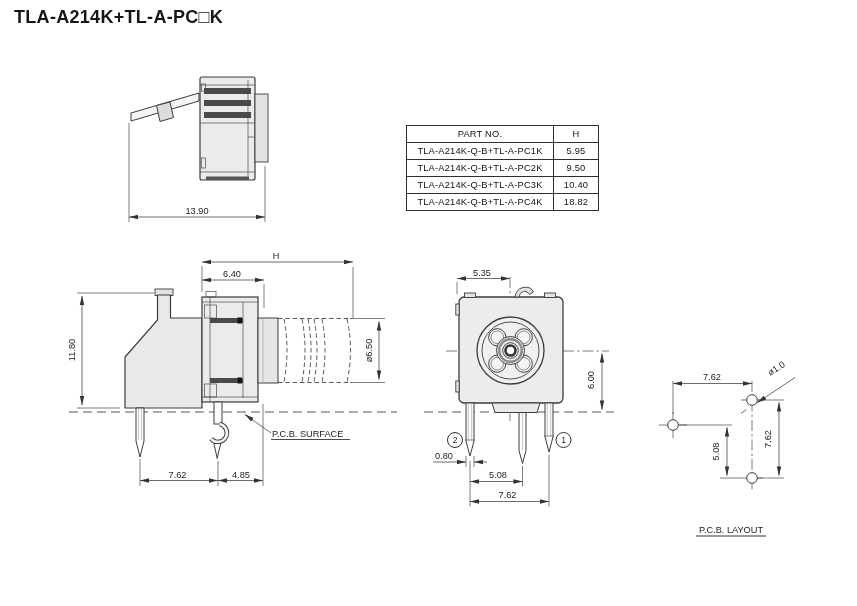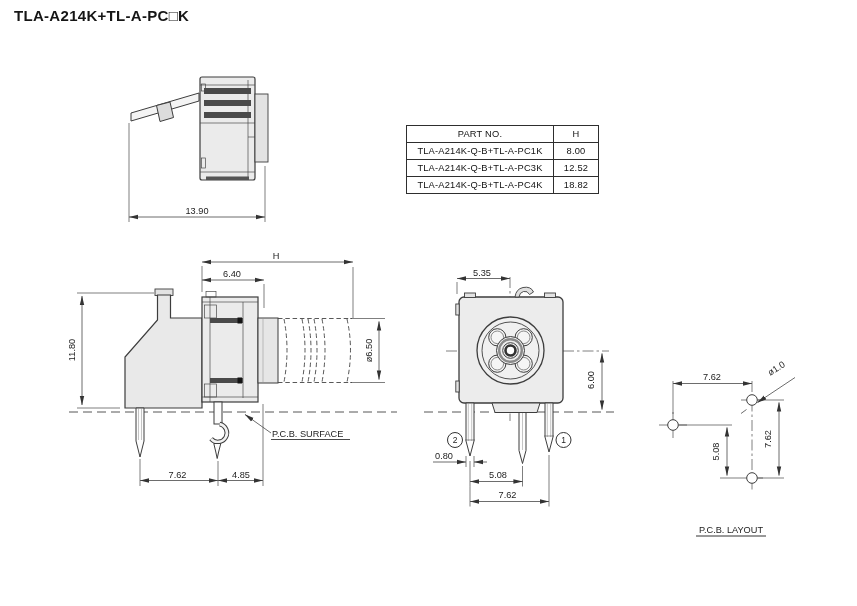--- a/index.html
+++ b/index.html
@@ -1,18 +1,18 @@
 <!DOCTYPE html>
 <html><head>
 <meta charset="utf-8">
 <style>
   html,body{margin:0;padding:0;background:#fff;}
   .sheet{position:relative;width:857px;height:606px;background:#ffffff;overflow:hidden;
          font-family:"Liberation Sans",sans-serif;}
-  .title{position:absolute;left:14px;top:7px;font-size:15px;font-weight:700;
+  .title{position:absolute;left:14px;top:7px;font-size:18px;font-weight:700;
          color:#161616;letter-spacing:.3px;white-space:pre;}
   
   .parts{position:absolute;left:406px;top:125px;border-collapse:collapse;
          table-layout:fixed;background:#fff;}
   .parts td,.parts th{border:1px solid #2e2e2e;height:16px;padding:0 2px;
          font-size:9.3px;font-weight:400;color:#111;text-align:center;
          white-space:nowrap;letter-spacing:.2px;}
   .parts .c-part{width:142px;}
   .parts .c-h{width:40px;}
   .parts{border:1.5px solid #2e2e2e;padding-left:34px;}
@@ -243,25 +243,29 @@
   </svg>
 
   <table class="parts">
     <tbody>
       <tr>
         <th class="c-part">PART NO.</th>
         <th class="c-h">H</th>
       </tr>
       <tr>
         <td>TLA-A214K-Q-B+TL-A-PC1K</td>
-        <td>8.00</td>
+        <td>5.95</td>
+      </tr>
+      <tr>
+        <td>TLA-A214K-Q-B+TL-A-PC2K</td>
+        <td>9.50</td>
       </tr>
       <tr>
         <td>TLA-A214K-Q-B+TL-A-PC3K</td>
-        <td>12.52</td>
+        <td>10.40</td>
       </tr>
       <tr>
         <td>TLA-A214K-Q-B+TL-A-PC4K</td>
         <td>18.82</td>
       </tr>
     </tbody>
   </table>
 
 </div>
 

